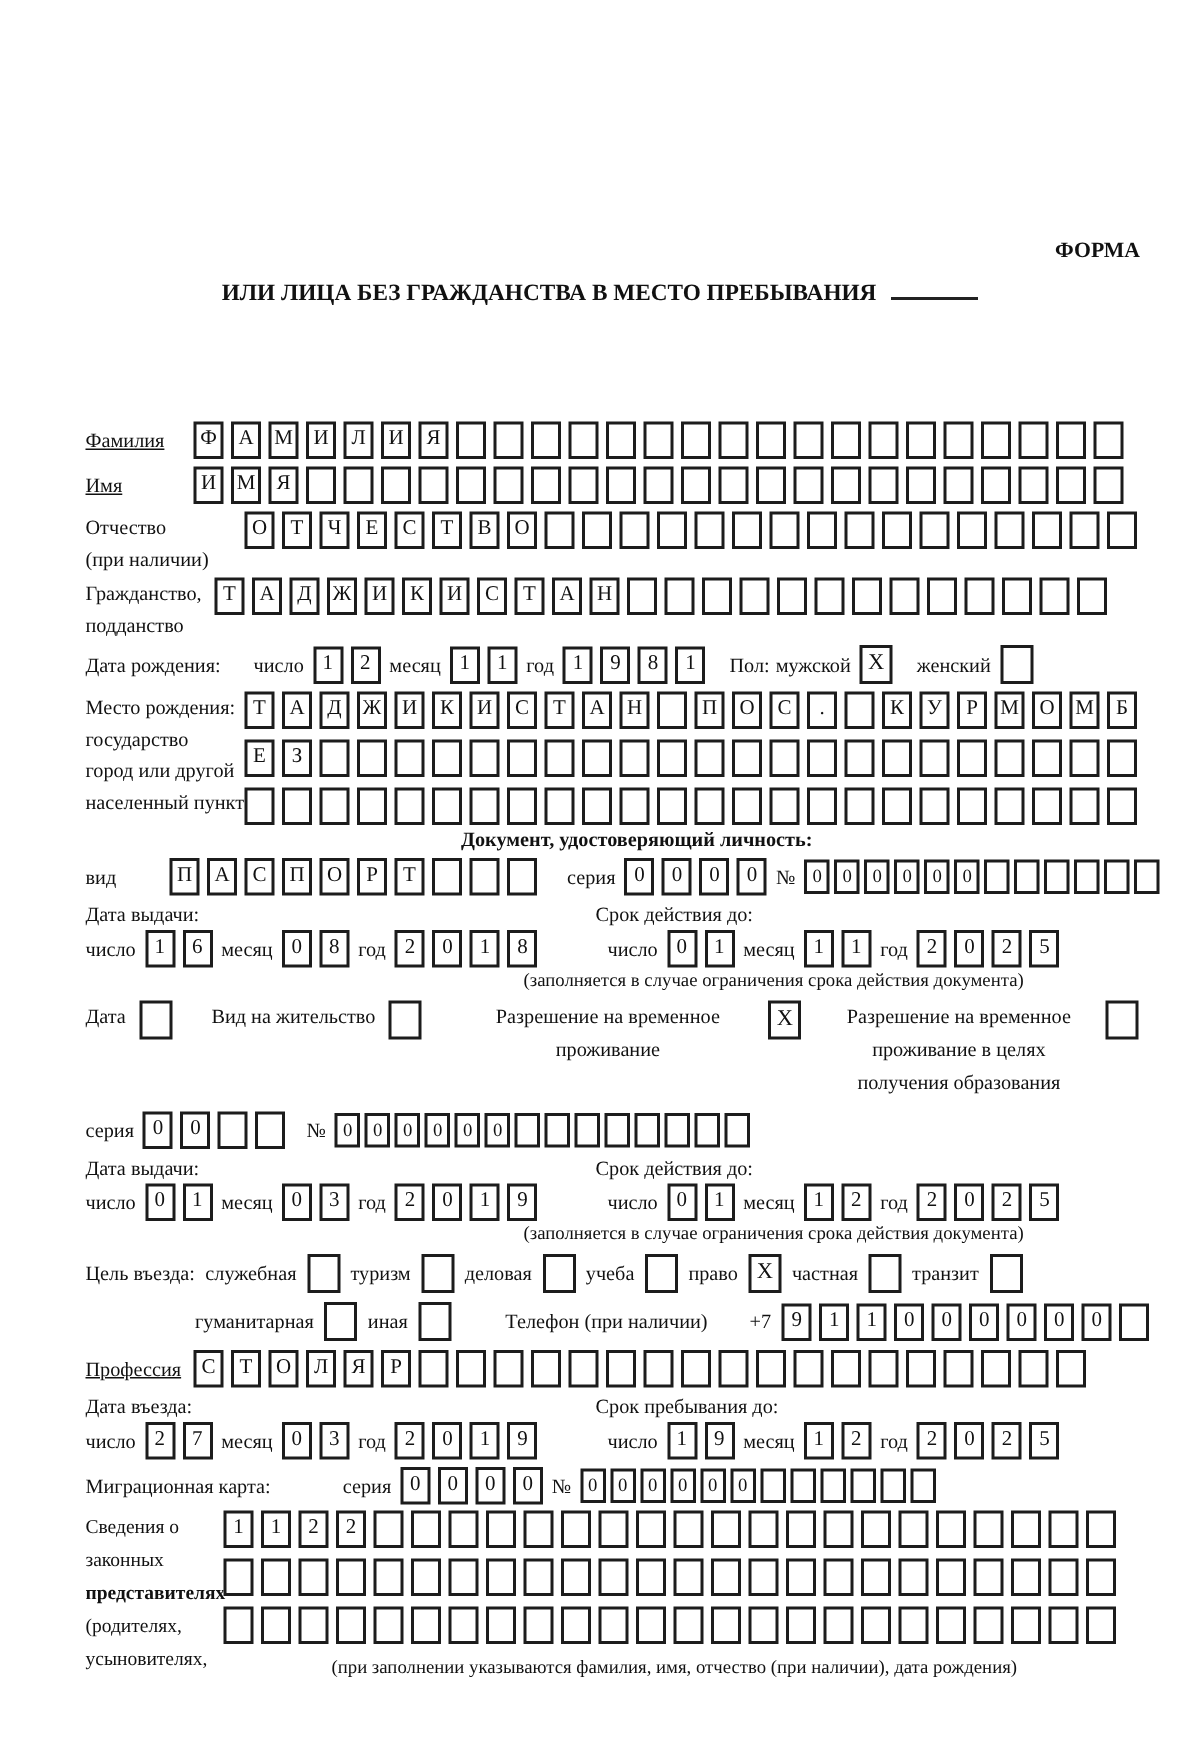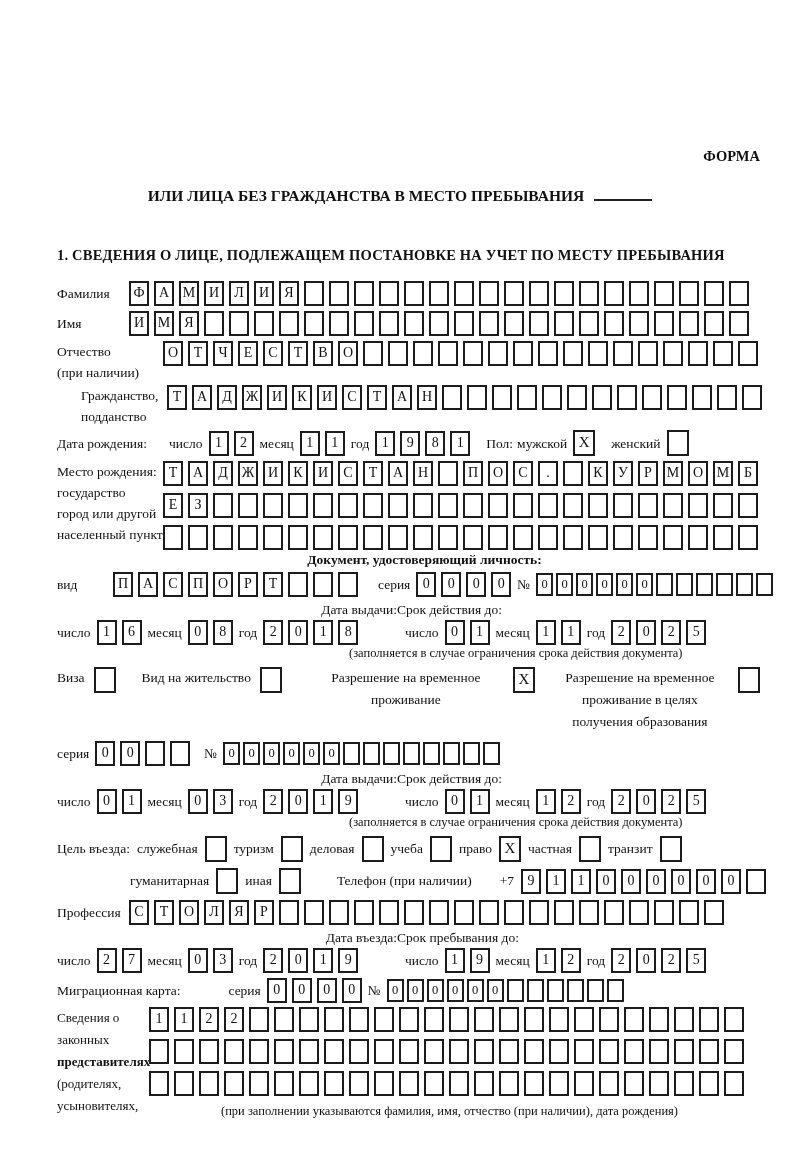--- a/index.html
+++ b/index.html
@@ -3,48 +3,48 @@
 <meta charset="utf-8">
 <style>
   html,body{margin:0;padding:0;background:#fff;}
   .page{
     position:relative;width:800px;height:1163px;background:#fff;overflow:hidden;
     font-family:"Liberation Serif","DejaVu Serif",serif;color:#111;
   }
   
   .appendix{position:absolute;left:620px;top:38px;font-size:13px;line-height:21px;}
   .appendix .amend{margin-top:5px;}
-  .forma{position:absolute;right:40px;top:148px;font-weight:bold;font-size:14.5px;}
+  .forma{position:absolute;right:40px;top:159px;font-weight:bold;font-size:14.5px;}
   
   .title{position:absolute;top:183px;left:0;width:100%;text-align:center;font-weight:bold;font-size:15.5px;line-height:25px;}
   .blankline{display:inline-block;width:58px;border-bottom:2px solid #222;height:14px;margin-left:10px;}
   
   .sec1{position:absolute;top:247px;left:57px;right:4px;font-weight:bold;font-size:14.5px;letter-spacing:.2px;}
   
   .body{position:absolute;top:281px;left:57px;right:8px;font-size:13.5px;}
   .row{display:flex;align-items:flex-start;margin-bottom:5px;}
   .lbl{flex:0 0 auto;line-height:25px;}
   .lblcol{flex:0 0 auto;line-height:21px;}
-  .w72{width:72px;} .w106{width:106px;} .w86{width:86px;} .w50{width:50px;}
+  .w72{width:72px;text-decoration:underline;} .w106{width:106px;} .w86{width:86px;} .w50{width:50px;}
   
   .cells{display:flex;gap:5px;flex:0 0 auto;}
   .cells .cell{
     box-sizing:border-box;flex:0 0 auto;width:20px;height:25px;border:2px solid #1c1c1c;
     text-align:center;font-size:14px;line-height:20px;background:#fff;
   }
   .cells.sm{gap:3px;}
   .cells.sm .cell{width:17px;height:23px;font-size:12.5px;line-height:18px;}
   .cb{display:inline-flex;flex:0 0 auto;}
   .cb .cell{width:22px;height:26px;font-size:15px;line-height:21px;}
   .stack{display:flex;flex-direction:column;gap:7px;}
   
   .dg{display:flex;align-items:center;gap:4px;line-height:25px;}
   .dg .cells{margin:0 2px;}
   .two-head{display:flex;margin-bottom:2px;}
-  .h-left{width:340px;text-align:right;}
+  .h-left{width:340px;text-align:left;}
   .h-right{width:310px;text-align:left;}
   .dates{display:flex;}
   .dates .left{flex:0 0 348px;}
   .note{font-size:12.5px;margin:1px 0 6px 292px;}
   .center-head{text-align:center;font-weight:bold;font-size:13.5px;margin:2px 0 4px 0;}
   .para{line-height:24px;margin-bottom:3px;}
   
   .opts{display:flex;align-items:flex-start;margin-bottom:8px;}
   .opt{display:flex;align-items:flex-start;gap:9px;}
   .olabel{line-height:22px;}
@@ -64,21 +64,20 @@
 
 <div class="page">
 
 
   <div class="forma">ФОРМА</div>
 
   <div class="title">
     <div><span>ИЛИ ЛИЦА БЕЗ ГРАЖДАНСТВА В МЕСТО ПРЕБЫВАНИЯ</span><span class="blankline"></span></div>
   </div>
 
-  <div class="sec1">1. СВЕДЕНИЯ О ЛИЦЕ, ПОДЛЕЖАЩЕМ ПОСТАНОВКЕ НА УЧЕТ ПО МЕСТУ ПРЕБЫВАНИЯ</div>
 
   <div class="body">
 
     <div class="row">
       <span class="lbl w72">Фамилия</span>
       <span class="cells">
           <span class="cell">Ф</span>
           <span class="cell">А</span>
           <span class="cell">М</span>
           <span class="cell">И</span>
@@ -163,21 +162,21 @@
           <span class="cell"></span>
           <span class="cell"></span>
           <span class="cell"></span>
           <span class="cell"></span>
           <span class="cell"></span>
           <span class="cell"></span>
           <span class="cell"></span>
         </span>
     </div>
 
-    <div class="row" style="margin-bottom:3px;margin-left:24px;">
+    <div class="row" style="margin-bottom:3px;">
       <span class="lblcol w86">
         <span style="display:block;">Гражданство,</span>
         <span style="display:block;">подданство</span>
       </span>
       <span class="cells">
           <span class="cell">Т</span>
           <span class="cell">А</span>
           <span class="cell">Д</span>
           <span class="cell">Ж</span>
           <span class="cell">И</span>
@@ -408,21 +407,21 @@
             <span class="cell">2</span>
             <span class="cell">5</span>
           </span>
       </span>
     </div>
     <div class="note">(заполняется в случае ограничения срока действия документа)</div>
 
 
     <div class="opts">
       <span class="opt">
-        <span class="olabel">Виза</span>
+        <span class="olabel">Дата</span>
         <span class="cells cb">
             <span class="cell"></span>
           </span>
       </span>
       <span class="gap26"></span>
       <span class="opt">
         <span class="olabel">Вид на жительство</span>
         <span class="cells cb">
             <span class="cell"></span>
           </span>

